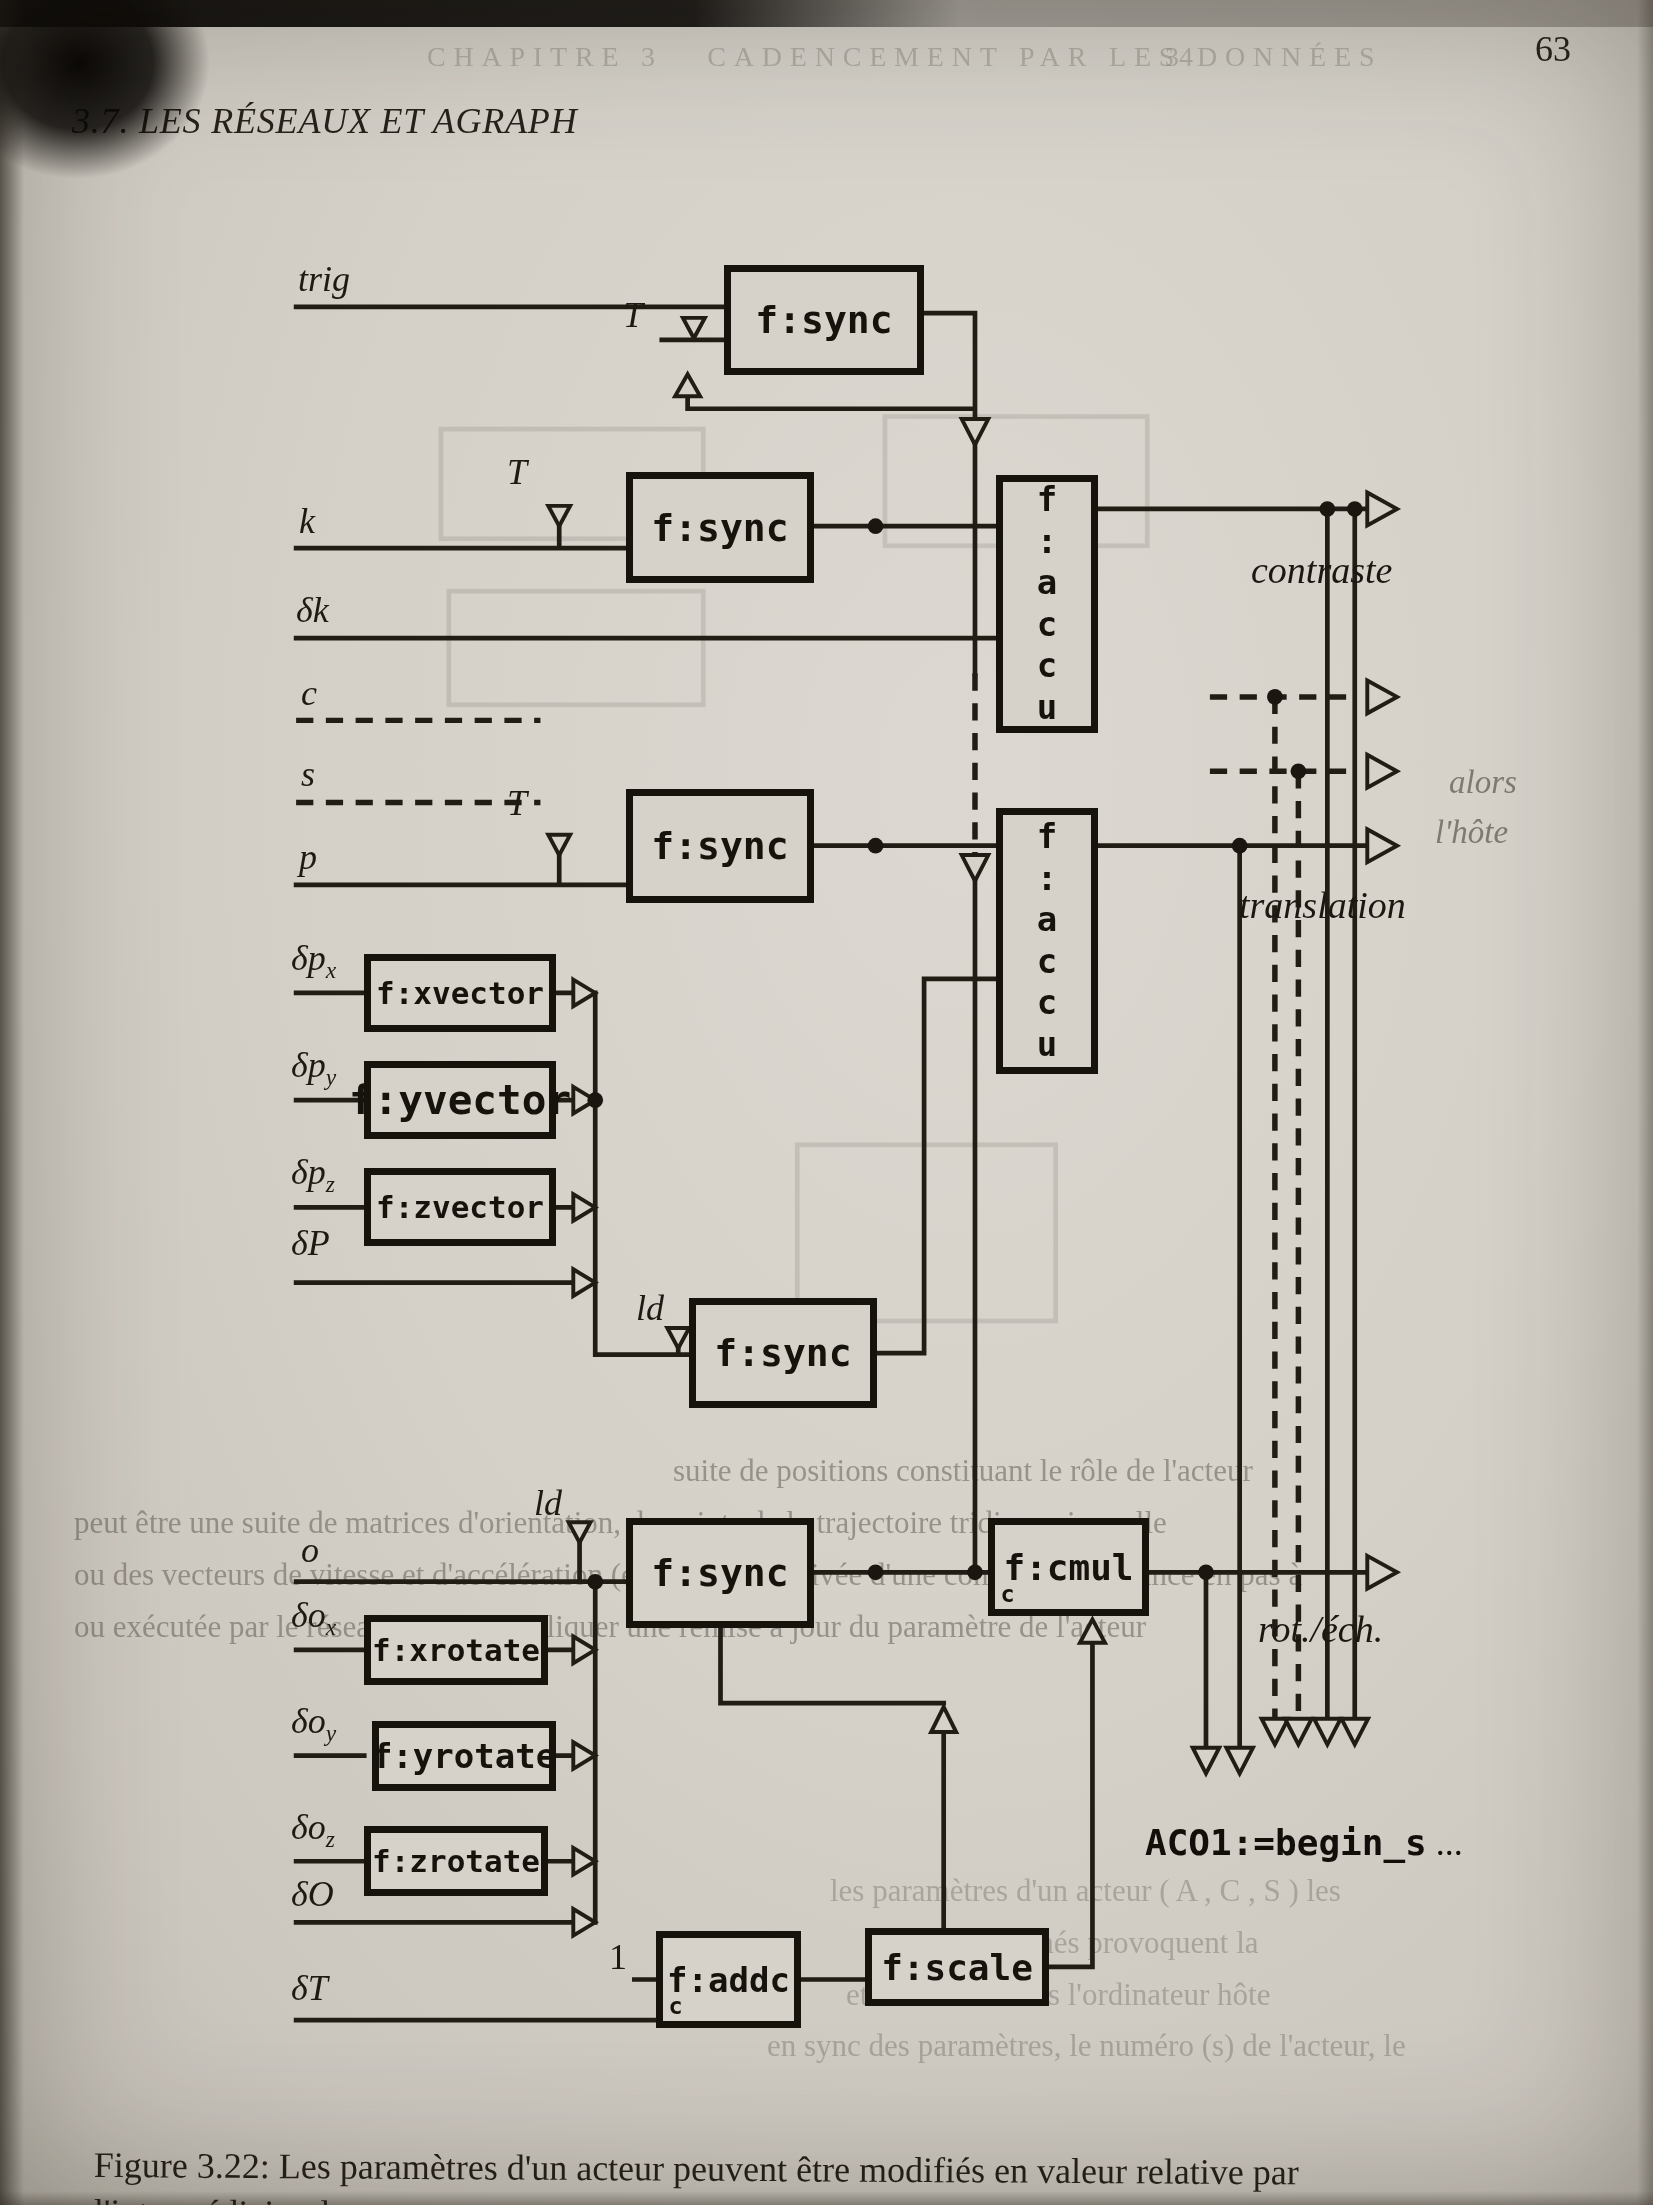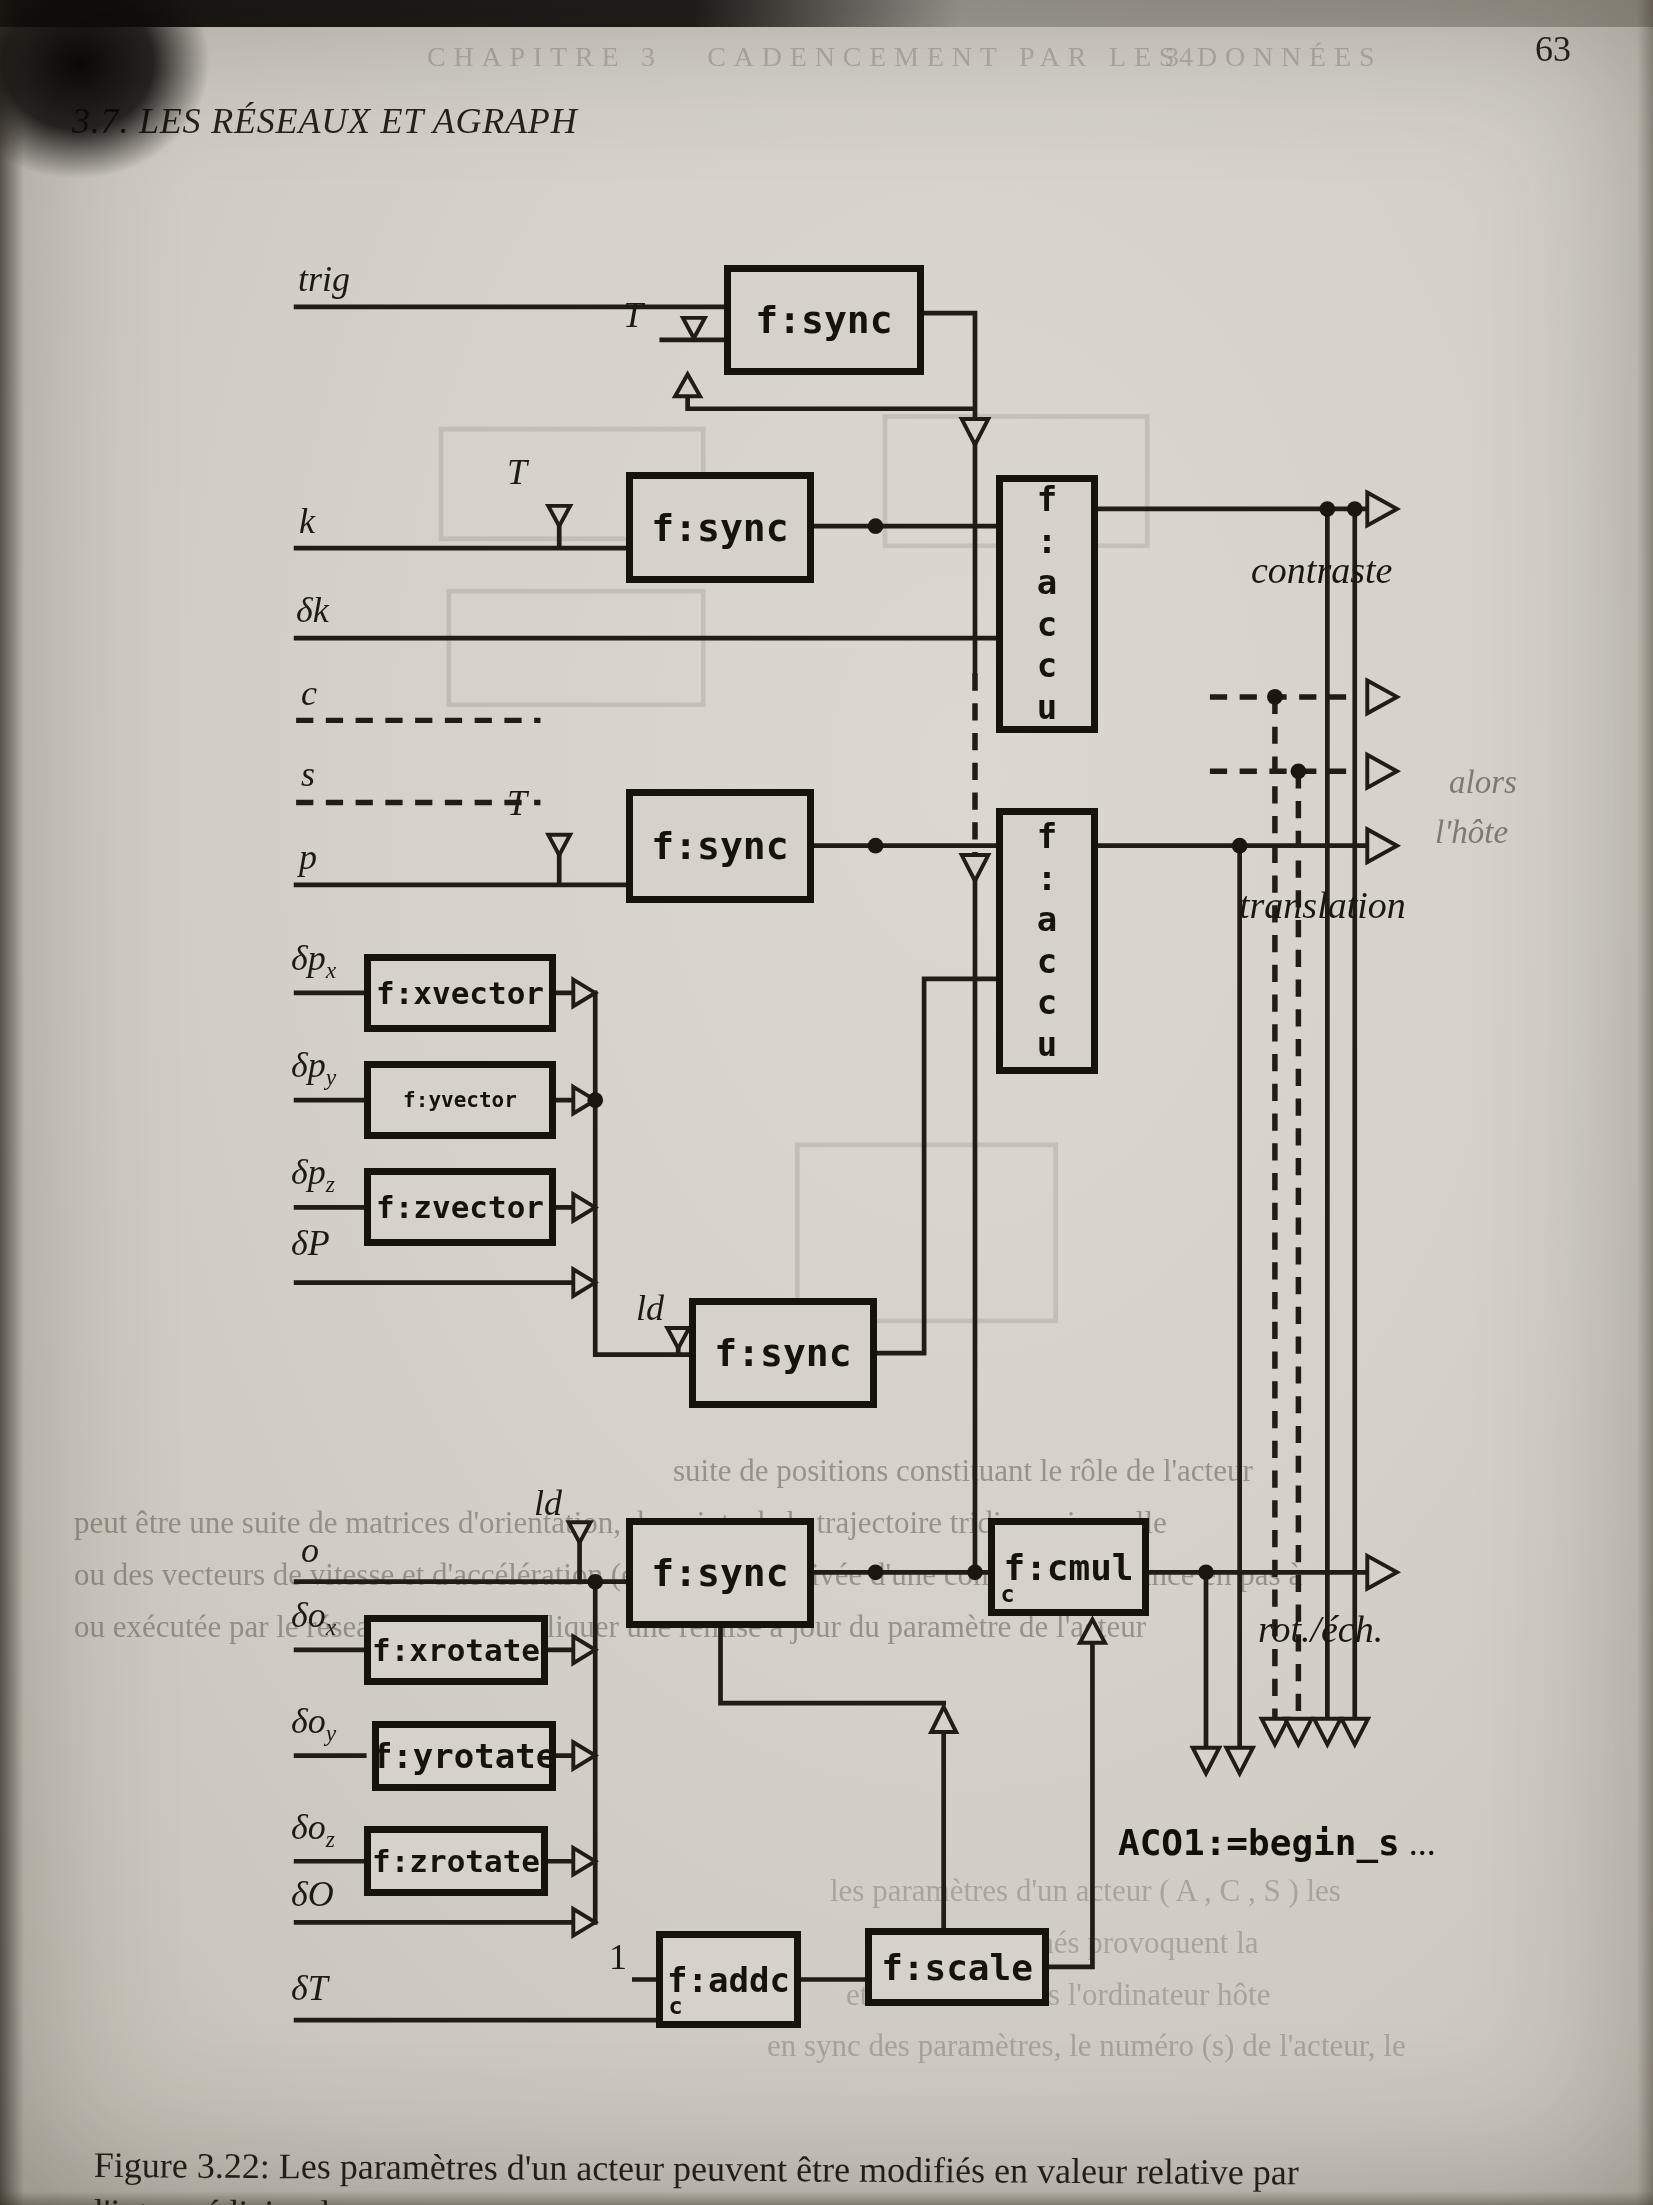--- a/index.html
+++ b/index.html
@@ -30,21 +30,21 @@
   .ghost-note{font:italic 33px "Liberation Serif", serif;color:rgba(62,56,48,.58);}
   
   .lbl{position:absolute;font:italic 36px "Liberation Serif", serif;color:#1d1913;white-space:nowrap;z-index:4;}
   .sub{font-size:23.5px;}
   .outlbl{position:absolute;font:italic 38px "Liberation Serif", serif;color:#1b1711;white-space:nowrap;z-index:4;}
   .box{position:absolute;border:7px solid #16120c;background:#d6d2ca;box-sizing:border-box;
        display:flex;align-items:center;justify-content:center;
        font-family:"DejaVu Sans Mono", monospace;font-weight:bold;color:#16120c;z-index:3;}
   .vtext{writing-mode:vertical-rl;text-orientation:upright;letter-spacing:1.6px;}
   .cmod{position:absolute;left:5.5px;bottom:0.8px;font-size:23.5px;font-weight:bold;}
-  .assign{position:absolute;font:bold 36px "DejaVu Sans Mono", monospace;color:#120e09;z-index:4;white-space:nowrap;}
+  .assign{position:absolute;font:bold 36px "DejaVu Sans Mono", monospace;color:#120e09;z-index:4;white-space:nowrap;margin-left:27px;}
   .assign .dots{font:36px "Liberation Serif", serif;font-weight:normal;}
   svg.wires{position:absolute;left:0;top:0;z-index:2;}
   svg .w{stroke:#211c14;stroke-width:6;fill:none;stroke-linecap:square;}
   svg .wd{stroke:#211c14;stroke-width:7;fill:none;stroke-dasharray:22 16;}
   svg .tri{fill:#d6d2ca;stroke:#211c14;stroke-width:5;stroke-linejoin:miter;}
   svg .dot{fill:#1b160f;stroke:none;}
   svg .gr{fill:none;stroke:rgba(70,64,56,.14);stroke-width:6;}
 </style>
 </head>
 <body>
@@ -159,21 +159,21 @@
       <circle class="dot" cx="1245" cy="2008" r="10"></circle>
     </g>
   </svg>
 
   <div class="box" style="left:724px;top:265px;width:200px;height:110px;font-size:38px">f:sync</div>
   <div class="box" style="left:626px;top:472px;width:188px;height:111px;font-size:38px">f:sync</div>
   <div class="box vtext" style="left:996px;top:475px;width:102px;height:258px;font-size:34px">f:accu</div>
   <div class="box" style="left:626px;top:789px;width:188px;height:114px;font-size:38px">f:sync</div>
   <div class="box vtext" style="left:996px;top:808px;width:102px;height:266px;font-size:34px">f:accu</div>
   <div class="box" style="left:364px;top:954px;width:192px;height:78px;font-size:31px">f:xvector</div>
-  <div class="box" style="left:364px;top:1061px;width:192px;height:78px;font-size:21px">f:yvector</div>
+  <div class="box" style="left:364px;top:1061px;width:192px;height:78px;font-size:41px">f:yvector</div>
   <div class="box" style="left:364px;top:1168px;width:192px;height:78px;font-size:31px">f:zvector</div>
   <div class="box" style="left:689px;top:1298px;width:188px;height:110px;font-size:38px">f:sync</div>
   <div class="box" style="left:626px;top:1518px;width:188px;height:110px;font-size:38px">f:sync</div>
   <div class="box" style="left:988px;top:1518px;width:161px;height:98px;font-size:36px">
     <span>f:cmul</span>
     <span class="cmod">c</span>
   </div>
   <div class="box" style="left:364px;top:1615px;width:184px;height:70px;font-size:31px">f:xrotate</div>
   <div class="box" style="left:372px;top:1721px;width:184px;height:70px;font-size:34px">f:yrotate</div>
   <div class="box" style="left:364px;top:1826px;width:184px;height:70px;font-size:31px">f:zrotate</div>

